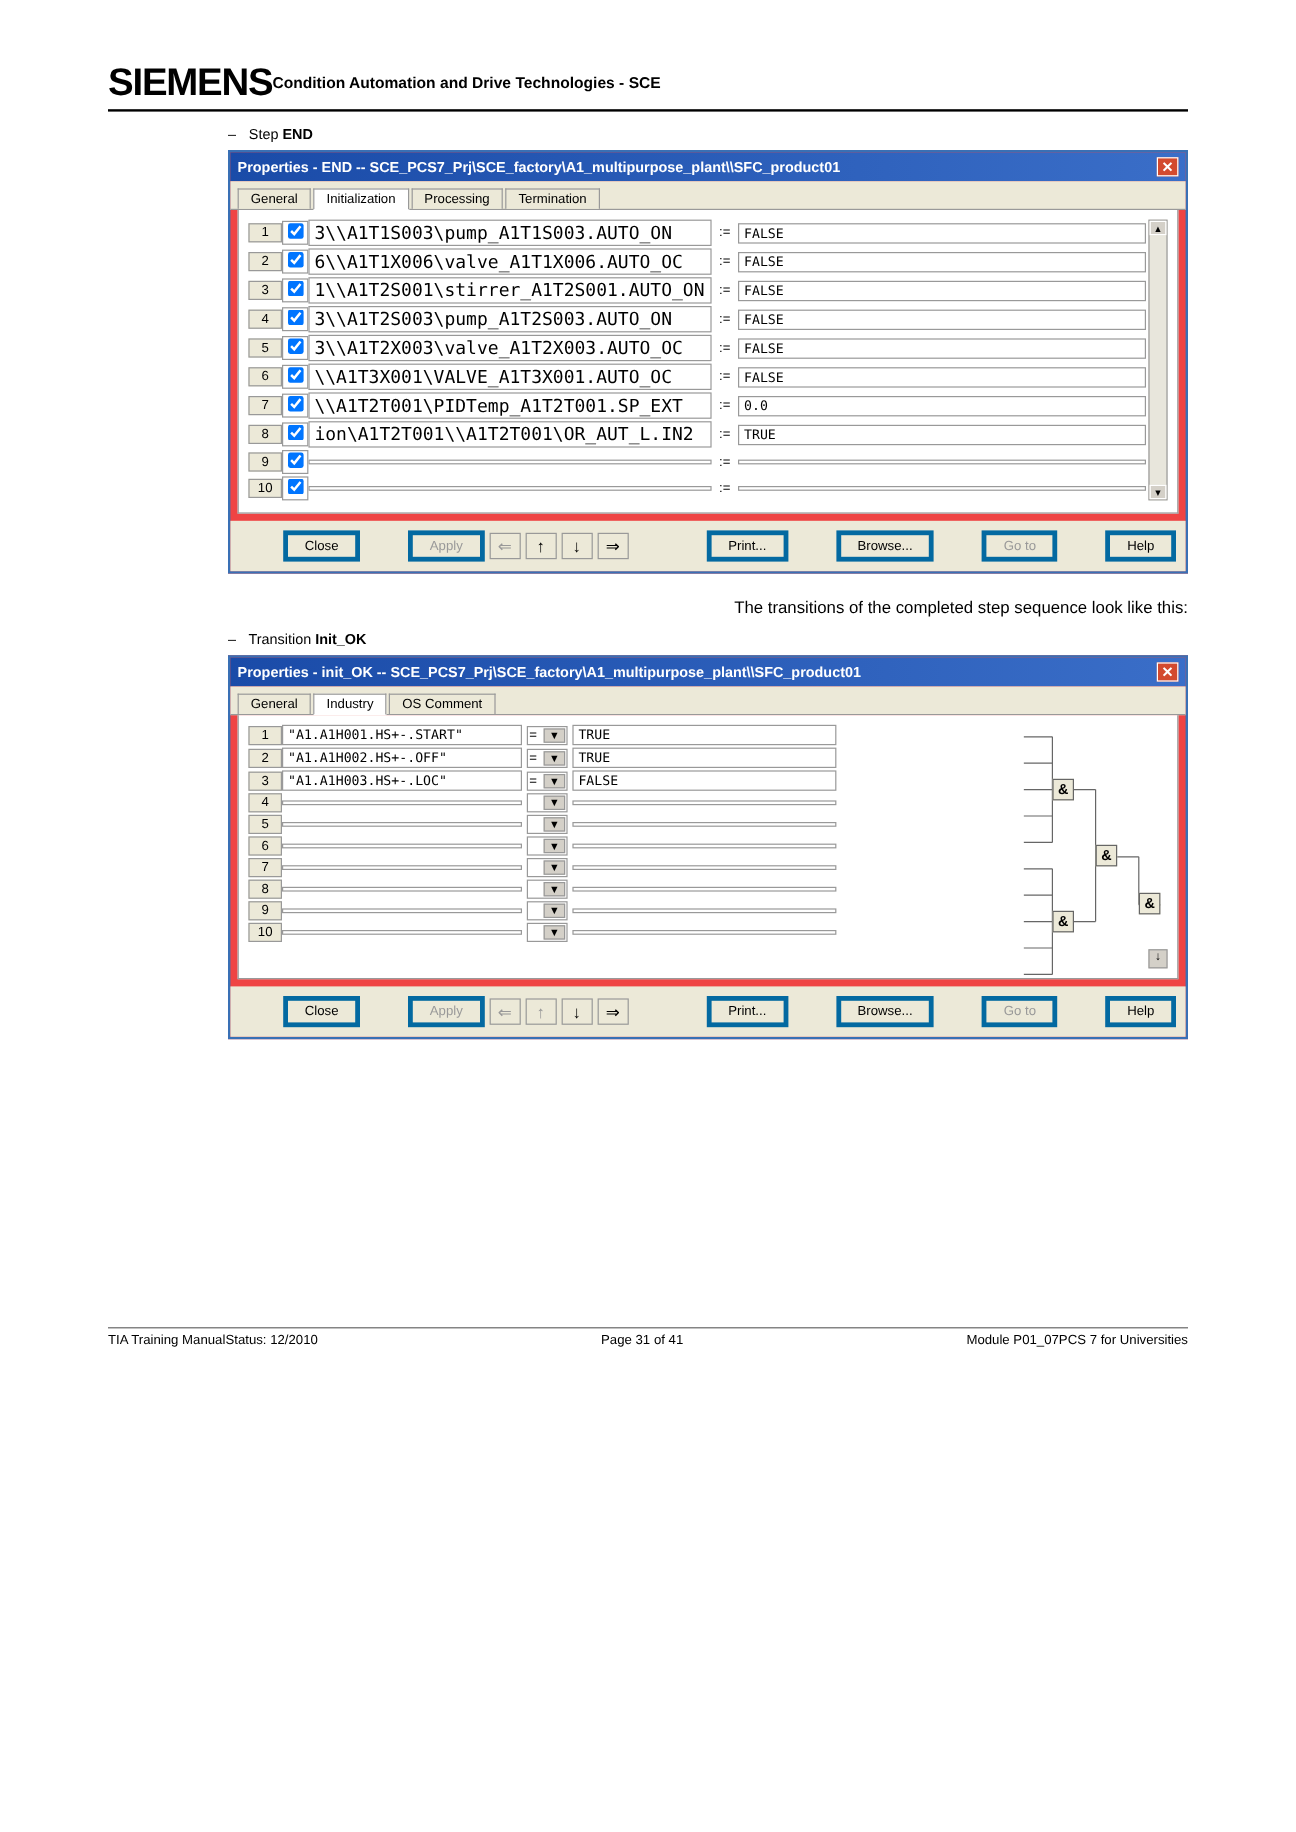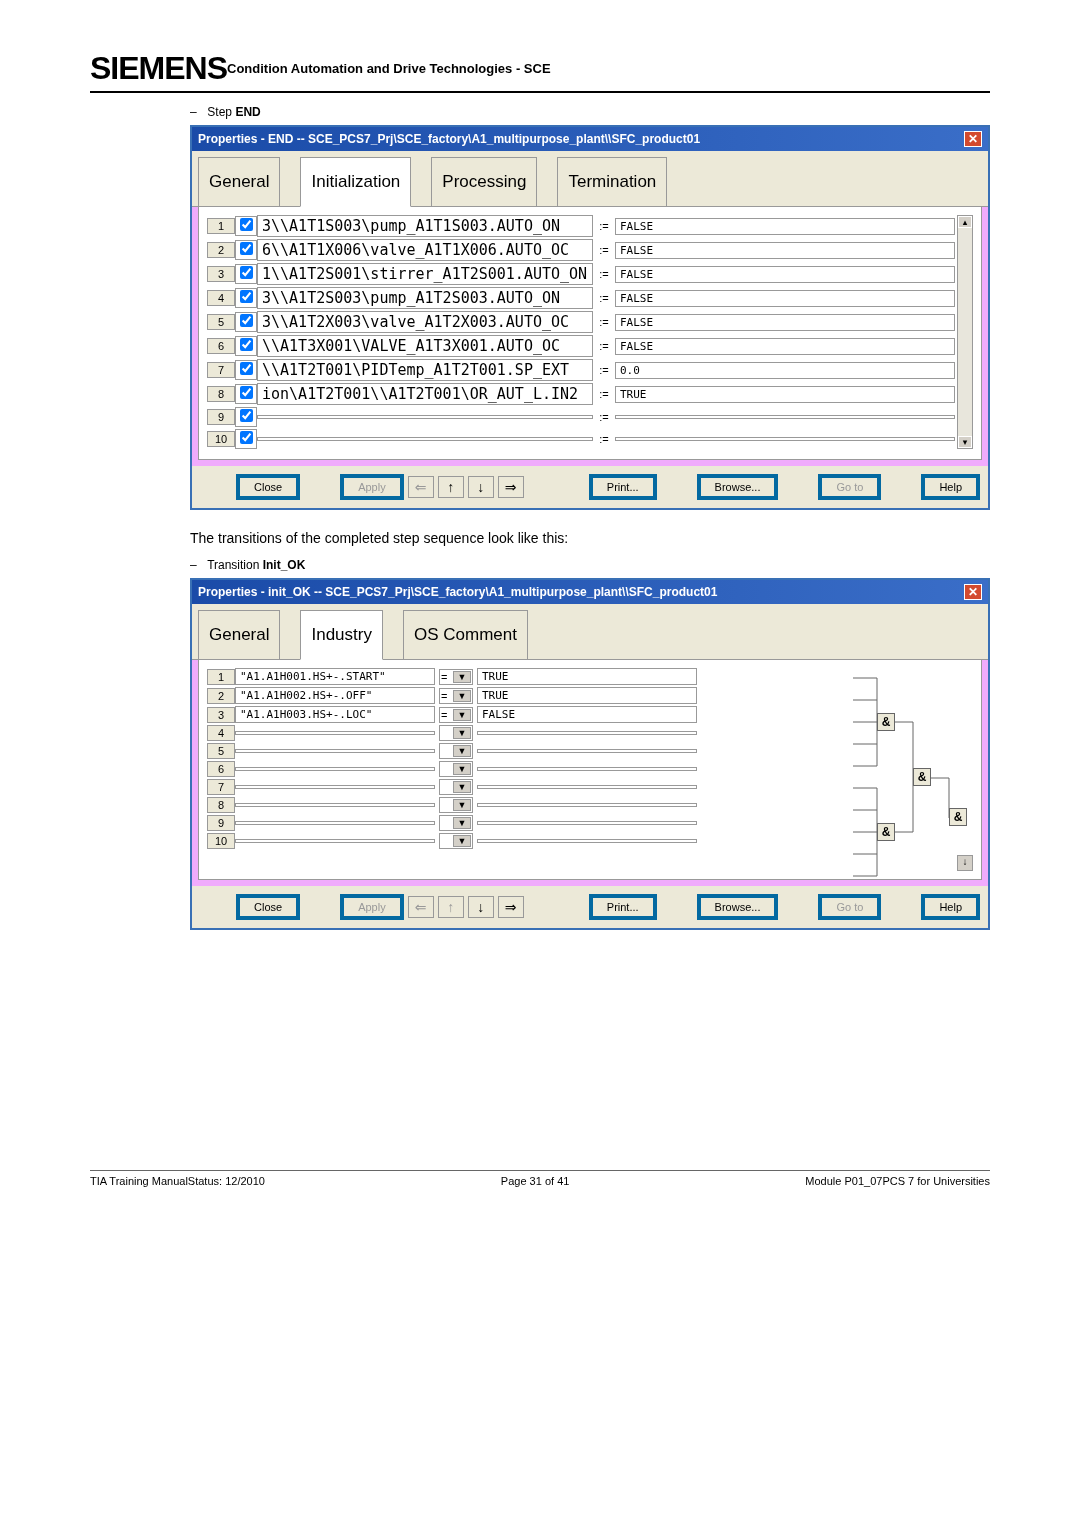--- a/index.html
+++ b/index.html
@@ -4,44 +4,44 @@
   <style>
     * { margin: 0; padding: 0; box-sizing: border-box; }
     body { font-family: Arial, sans-serif; font-size: 12px; background: #fff; width: 1080px; }
     .page { padding: 50px 90px 30px 90px; }
     .header { display: flex; justify-content: flex-start; align-items: center; border-bottom: 2px solid #000; padding-bottom: 4px; margin-bottom: 12px; }
     .logo { font-size: 32px; font-weight: bold; letter-spacing: -1px; }
     .header-right { font-weight: bold; font-size: 13px; }
     .content { padding-left: 100px; }
     .bullet-line { margin: 6px 0; }
     .bullet-dash { display: inline-block; width: 14px; }
-    .dialog { border: 2px solid #3970b5; margin: 6px 0 20px 0; background: #f0abfc; }
+    .dialog { border: 2px solid #3970b5; margin: 6px 0 20px 0; background: #ef4444; }
     .title-bar { background: linear-gradient(to right, #1a4ba8, #3a6ec8); color: #fff; font-weight: bold; padding: 4px 6px; display: flex; justify-content: space-between; align-items: center; font-size: 12px; }
     .close-btn { background: #d34a2e; border: 1px solid #fff; width: 18px; height: 16px; color: #fff; text-align: center; line-height: 14px; font-size: 12px; font-weight: bold; cursor: pointer; }
     .tab-row { display: flex; padding: 6px 6px 0 6px; background: #ece9d8; border-bottom: 1px solid #999; }
-    .tab { border: 1px solid #999; border-bottom: none; padding: 14px 10px; background: #ece9d8; margin-right: 20px; font-size: 17px; cursor: pointer; }
+    .tab { border: 1px solid #999; border-bottom: none; padding: 2px 10px; background: #ece9d8; margin-right: 2px; font-size: 11px; cursor: pointer; }
     .tab.active { background: #fff; border-bottom: 1px solid #fff; margin-bottom: -1px; }
     .tab-content { background: #fff; border: 1px solid #999; border-top: none; margin: 0 6px 6px 6px; padding: 8px; }
     .row { display: flex; align-items: center; margin-bottom: 2px; }
     .row-num { width: 28px; text-align: center; background: #ece9d8; border: 1px solid #999; font-size: 11px; padding: 1px 0; }
     .row-check { width: 22px; text-align: center; border: 1px solid #999; background: #fff; padding: 1px 0; }
     .row-field-long { flex: 1; border: 1px solid #999; background: #fff; padding: 1px 4px; font-size: 15px; font-family: monospace; white-space: nowrap; overflow: hidden; }
     .row-op { width: 22px; text-align: center; font-size: 11px; padding: 1px 0; }
     .row-field-short { width: 340px; border: 1px solid #999; background: #fff; padding: 1px 4px; font-size: 11px; font-family: monospace; }
     .row-dropdown { width: 18px; background: #d4d0c8; border: 1px solid #999; text-align: center; font-size: 9px; }
     .scroll-area { position: relative; padding-right: 18px; }
     .scrollbar-v { position: absolute; right: 0; top: 0; bottom: 0; width: 16px; background: #e8e6dc; border: 1px solid #999; display: flex; flex-direction: column; justify-content: space-between; align-items: center; }
     .scroll-arrow { background: #d4d0c8; width: 100%; text-align: center; font-size: 9px; border: 1px solid #fff; }
     .scroll-down-btn { width: 16px; height: 16px; background: #d4d0c8; border: 1px solid #999; margin-left: auto; text-align: center; font-size: 10px; }
     .btn-row { display: flex; align-items: center; gap: 4px; padding: 8px; background: #ece9d8; }
     .btn { background: #ece9d8; border: 4px solid #0369a1; padding: 3px 14px; font-size: 11px; cursor: pointer; margin-left: 36px; }
     .btn.disabled { color: #999; }
     .nav-btn { background: #ece9d8; border: 1px solid #999; width: 26px; height: 22px; text-align: center; line-height: 20px; font-size: 14px; cursor: pointer; }
     .nav-btn.disabled { color: #999; }
-    .body-text { margin: 18px 0 12px 0; font-size: 14px; }
+    .body-text { margin: 18px 0 12px 0; font-size: 14px; text-align: right; }
     .cond-row { display: flex; align-items: center; margin-bottom: 2px; }
     .cond-field { width: 200px; border: 1px solid #999; background: #fff; padding: 1px 4px; font-size: 11px; font-family: monospace; margin-right: 4px; }
     .cond-select { width: 34px; border: 1px solid #999; background: #fff; padding: 1px; display: flex; align-items: center; justify-content: space-between; font-size: 11px; margin-right: 4px; }
     .cond-val { width: 220px; border: 1px solid #999; background: #fff; padding: 1px 4px; font-size: 11px; font-family: monospace; }
     .logic-area { width: 120px; position: relative; margin-left: 8px; }
     .logic-box { position: absolute; width: 18px; height: 18px; border: 1px solid #666; background: #ece9d8; text-align: center; font-weight: bold; font-size: 12px; line-height: 16px; }
     .cond-rows-area { display: flex; }
     .cond-left { flex: 1; }
     .footer { border-top: 1px solid #666; margin-top: 240px; padding-top: 4px; display: flex; justify-content: space-between; font-size: 11px; }
     .footer-col { display: flex; flex-direction: row; }

